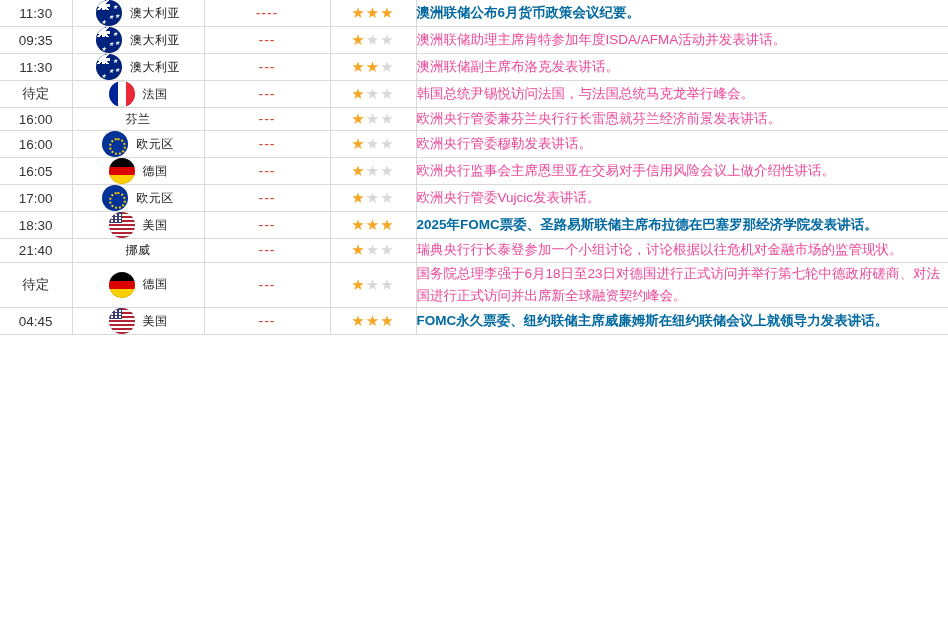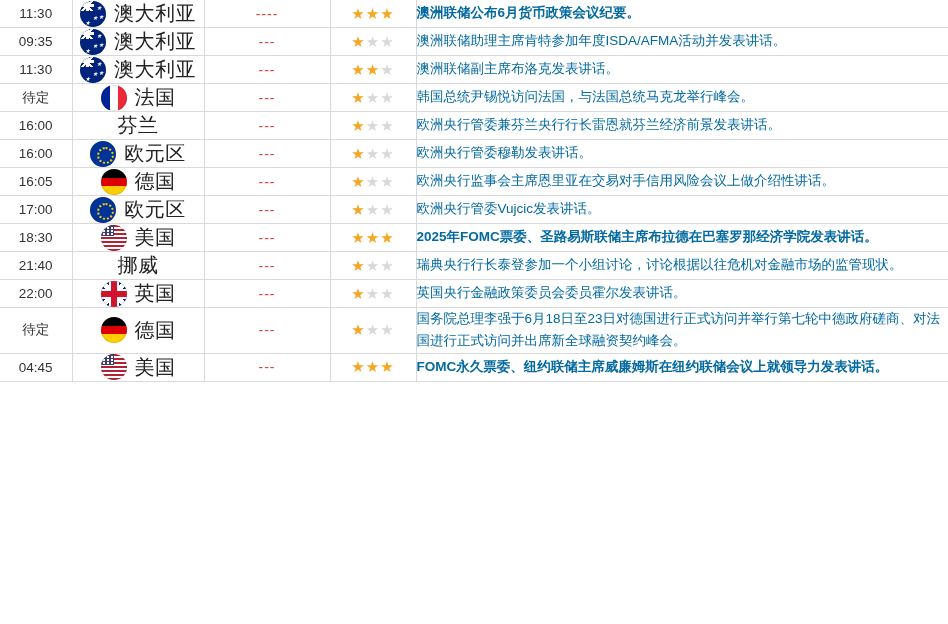--- a/index.html
+++ b/index.html
@@ -41,21 +41,21 @@
     border-right: 1px solid #d9d9d9;
     padding: 8px 4px;
   }
   .country-inner {
     display: flex;
     align-items: center;
     justify-content: center;
     gap: 8px;
   }
   .country-name {
-    font-size: 20px;
+    font-size: 12px;
     color: #222222;
     letter-spacing: .5px;
   }
   .cell-dash {
     text-align: center;
     border-right: 1px solid #d9d9d9;
     color: #d34836;
     font-size: 14px;
     letter-spacing: 1px;
     padding: 8px 2px;
@@ -69,21 +69,21 @@
   .star {
     font-size: 15px;
     letter-spacing: 1px;
     color: #d8d8d8;
   }
   .star.on { color: #f5a623; }
   .cell-event {
     padding: 9px 14px 9px 14px;
     font-size: 13.5px;
     line-height: 1.65;
-    color: #0369a1;
+    color: #ec4899;
   }
   .cell-event.hl {
     color: #0369a1;
     font-weight: bold;
   }
 
   
   .flag {
     width: 26px;
     height: 26px;
@@ -311,32 +311,20 @@
         <td class="cell-country">
           <div class="country-inner">
             <span class="country-name">挪威</span>
           </div>
         </td>
         <td class="cell-dash">---</td>
         <td class="cell-stars"><span class="star on">★</span><span class="star">★</span><span class="star">★</span></td>
         <td class="cell-event">瑞典央行行长泰登参加一个小组讨论，讨论根据以往危机对金融市场的监管现状。</td>
       </tr>
       <tr>
-        <td class="cell-time">22:00</td>
-        <td class="cell-country">
-          <div class="country-inner">
-            <span class="flag f-gb"></span>
-            <span class="country-name">英国</span>
-          </div>
-        </td>
-        <td class="cell-dash">---</td>
-        <td class="cell-stars"><span class="star on">★</span><span class="star">★</span><span class="star">★</span></td>
-        <td class="cell-event">英国央行金融政策委员会委员霍尔发表讲话。</td>
-      </tr>
-      <tr>
         <td class="cell-time">待定</td>
         <td class="cell-country">
           <div class="country-inner">
             <span class="flag f-de"></span>
             <span class="country-name">德国</span>
           </div>
         </td>
         <td class="cell-dash">---</td>
         <td class="cell-stars"><span class="star on">★</span><span class="star">★</span><span class="star">★</span></td>
         <td class="cell-event">国务院总理李强于6月18日至23日对德国进行正式访问并举行第七轮中德政府磋商、对法国进行正式访问并出席新全球融资契约峰会。</td>

